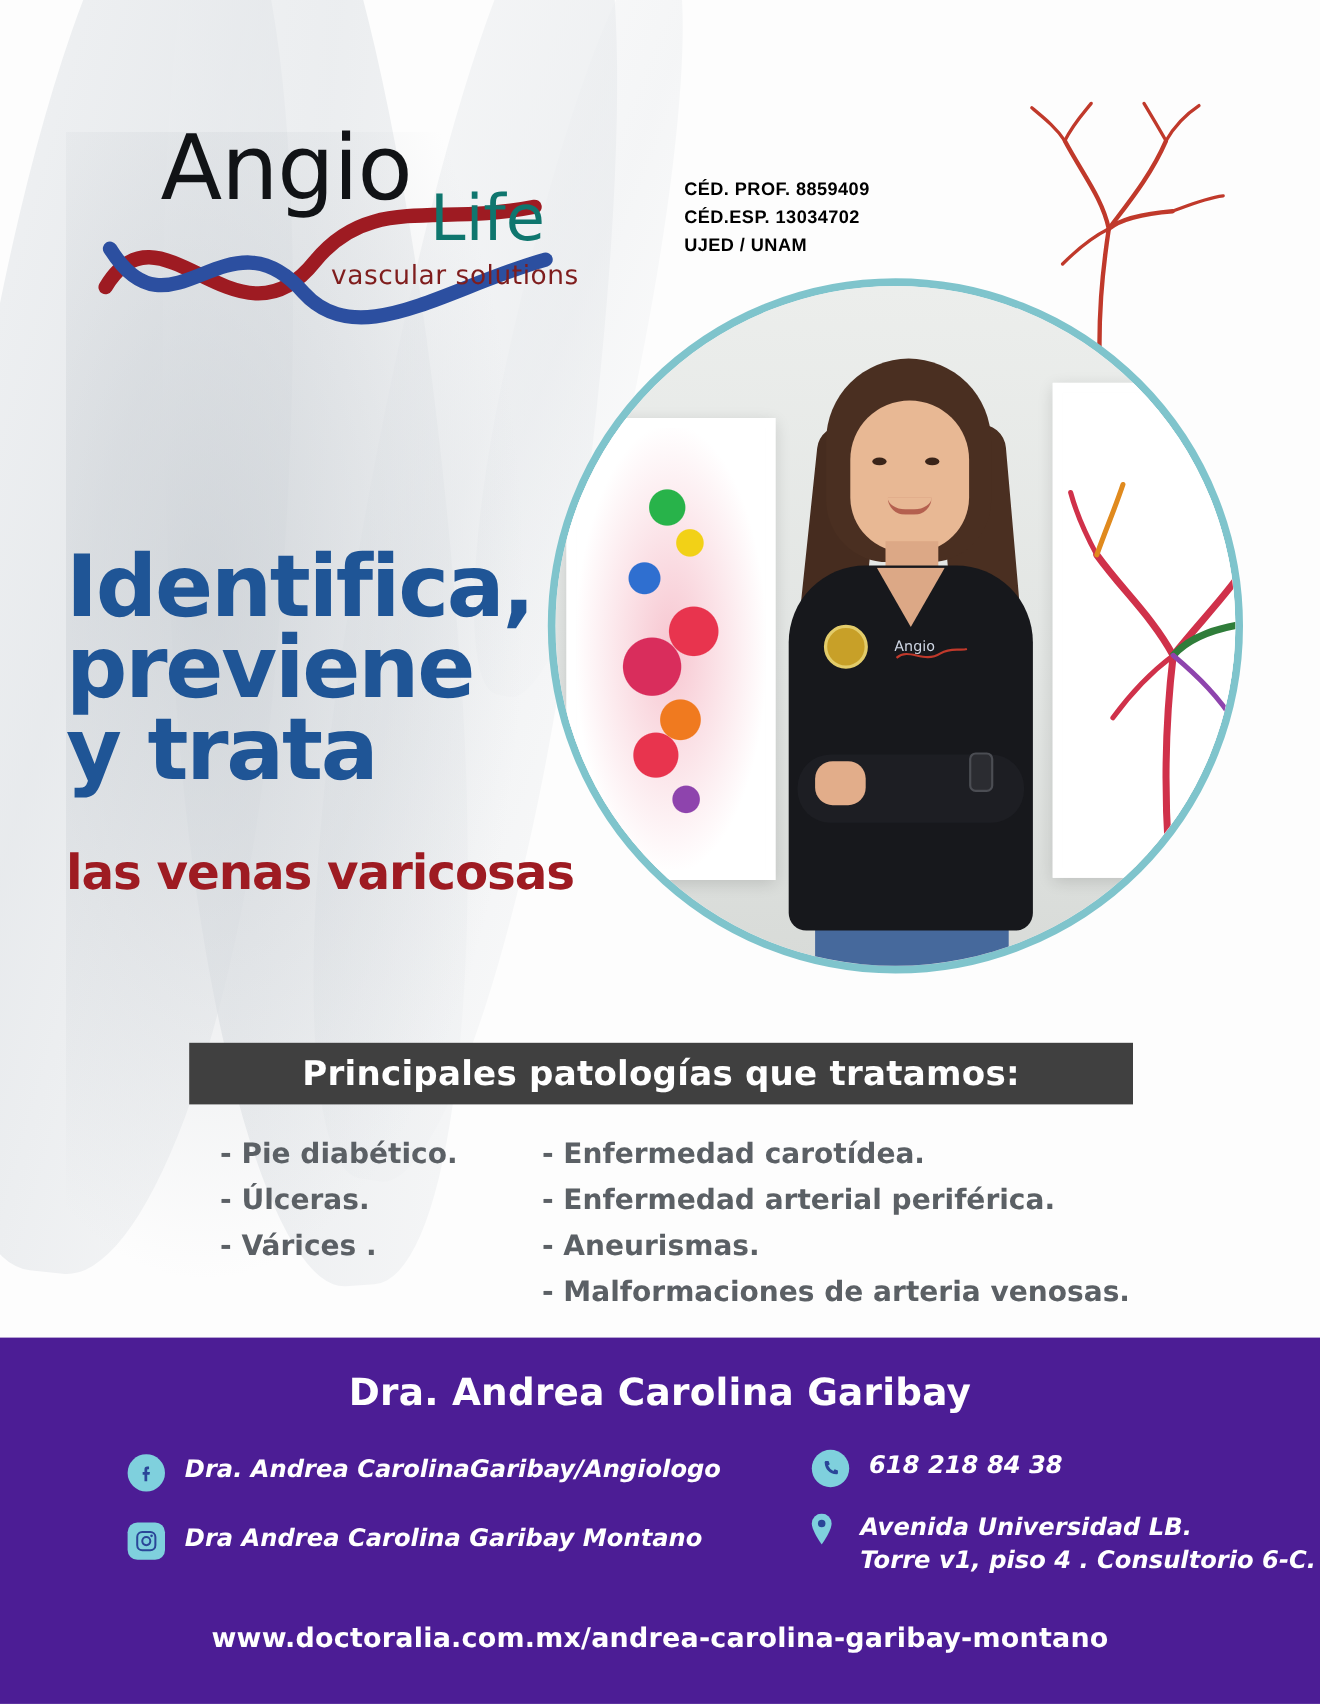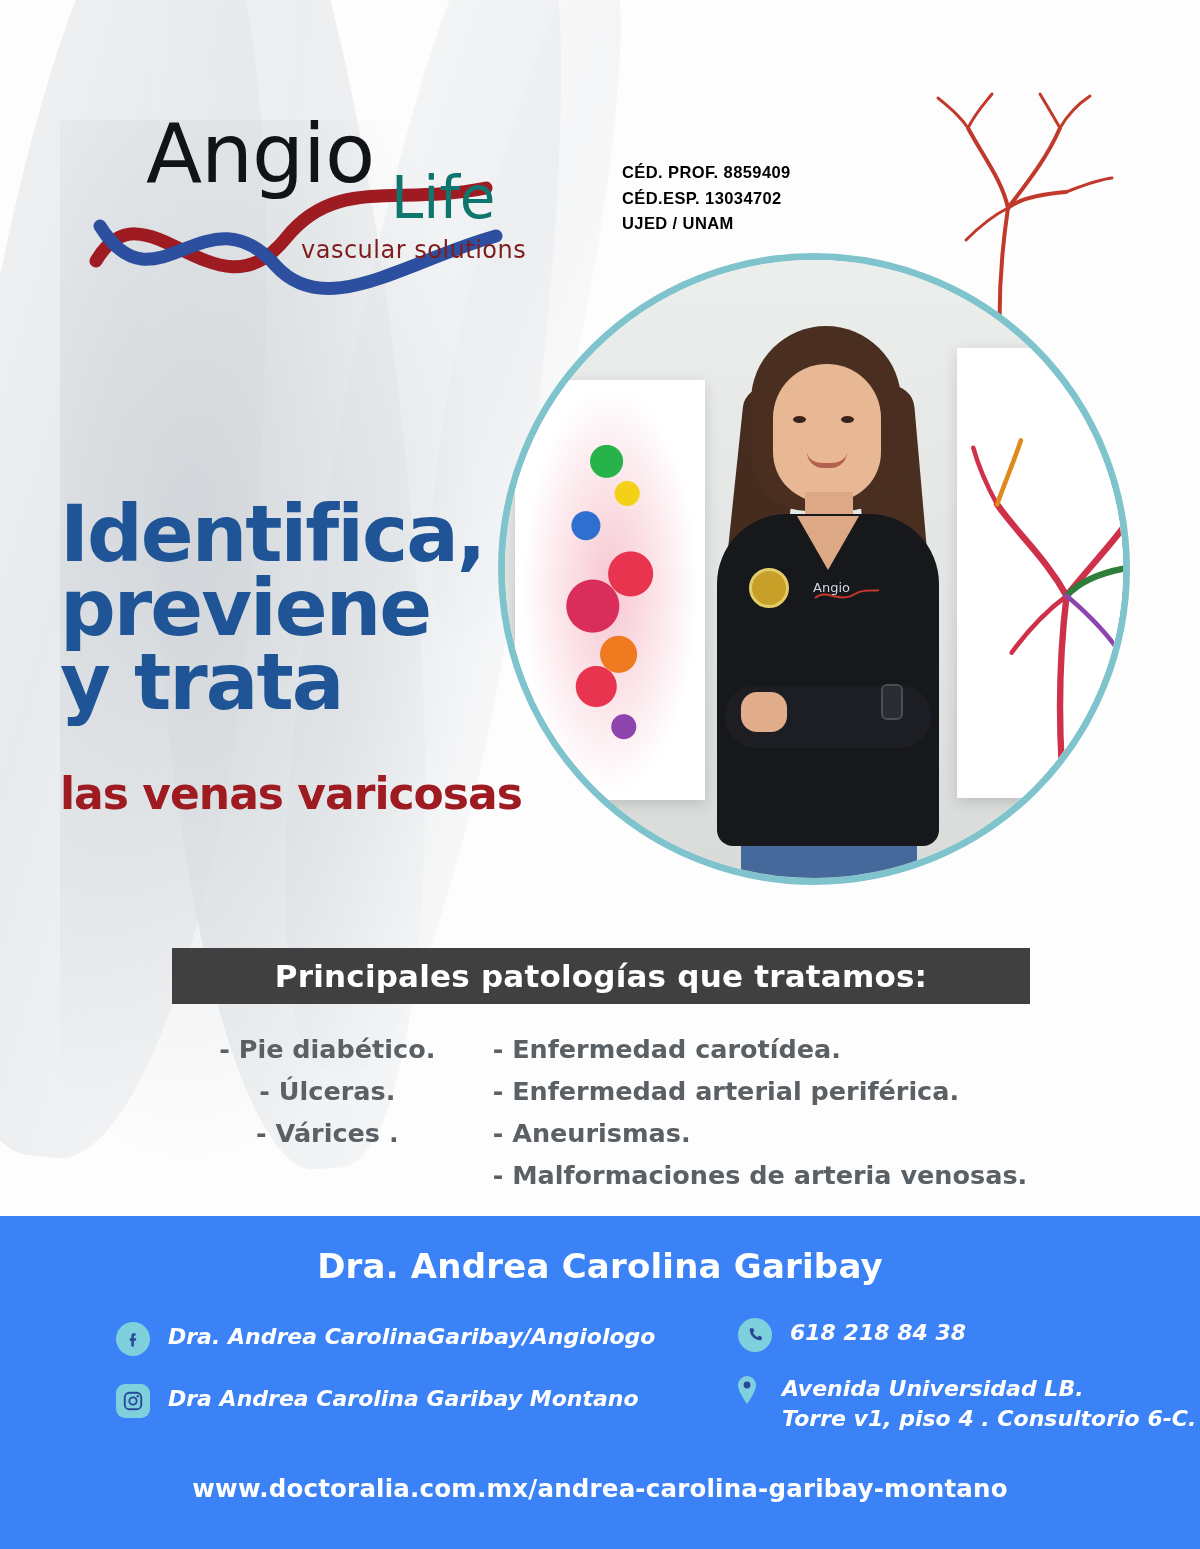--- a/index.html
+++ b/index.html
@@ -160,36 +160,36 @@
     background: #404040;
     display: flex; align-items: center; justify-content: center;
   }
   .banner span {
     font-family: "DejaVu Sans", sans-serif;
     font-weight: bold; font-size: 31px; color: #ffffff; letter-spacing: .2px;
   }
 
   
   .lists { position: absolute; left: 200px; top: 1028px; width: 900px; display: flex; gap: 38px; }
-  .col-a { width: 260px; text-align: center; }
+  .col-a { width: 260px; }
   .col-b { width: 620px; }
   .lists li {
     list-style: none;
     font-family: "DejaVu Sans", sans-serif;
     font-weight: bold;
     font-size: 25.5px;
     color: #5b6065;
     line-height: 1.65;
     white-space: nowrap;
   }
 
   
   .footer {
     position: absolute; left: 0; top: 1216px; width: 1200px; height: 333px;
-    background: #3b82f6;
+    background: #4c1d95;
     color: #ffffff;
     padding-left: 16px;
   }
   .doctor-name {
     position: absolute; left: 0; top: 30px; width: 1200px; text-align: center;
     font-family: "DejaVu Sans", sans-serif;
     font-weight: bold; font-size: 34px; letter-spacing: .2px;
   }
   .contact-row { position: absolute; display: flex; align-items: flex-start; gap: 18px; }
   .r1 { left: 116px; top: 106px; }

